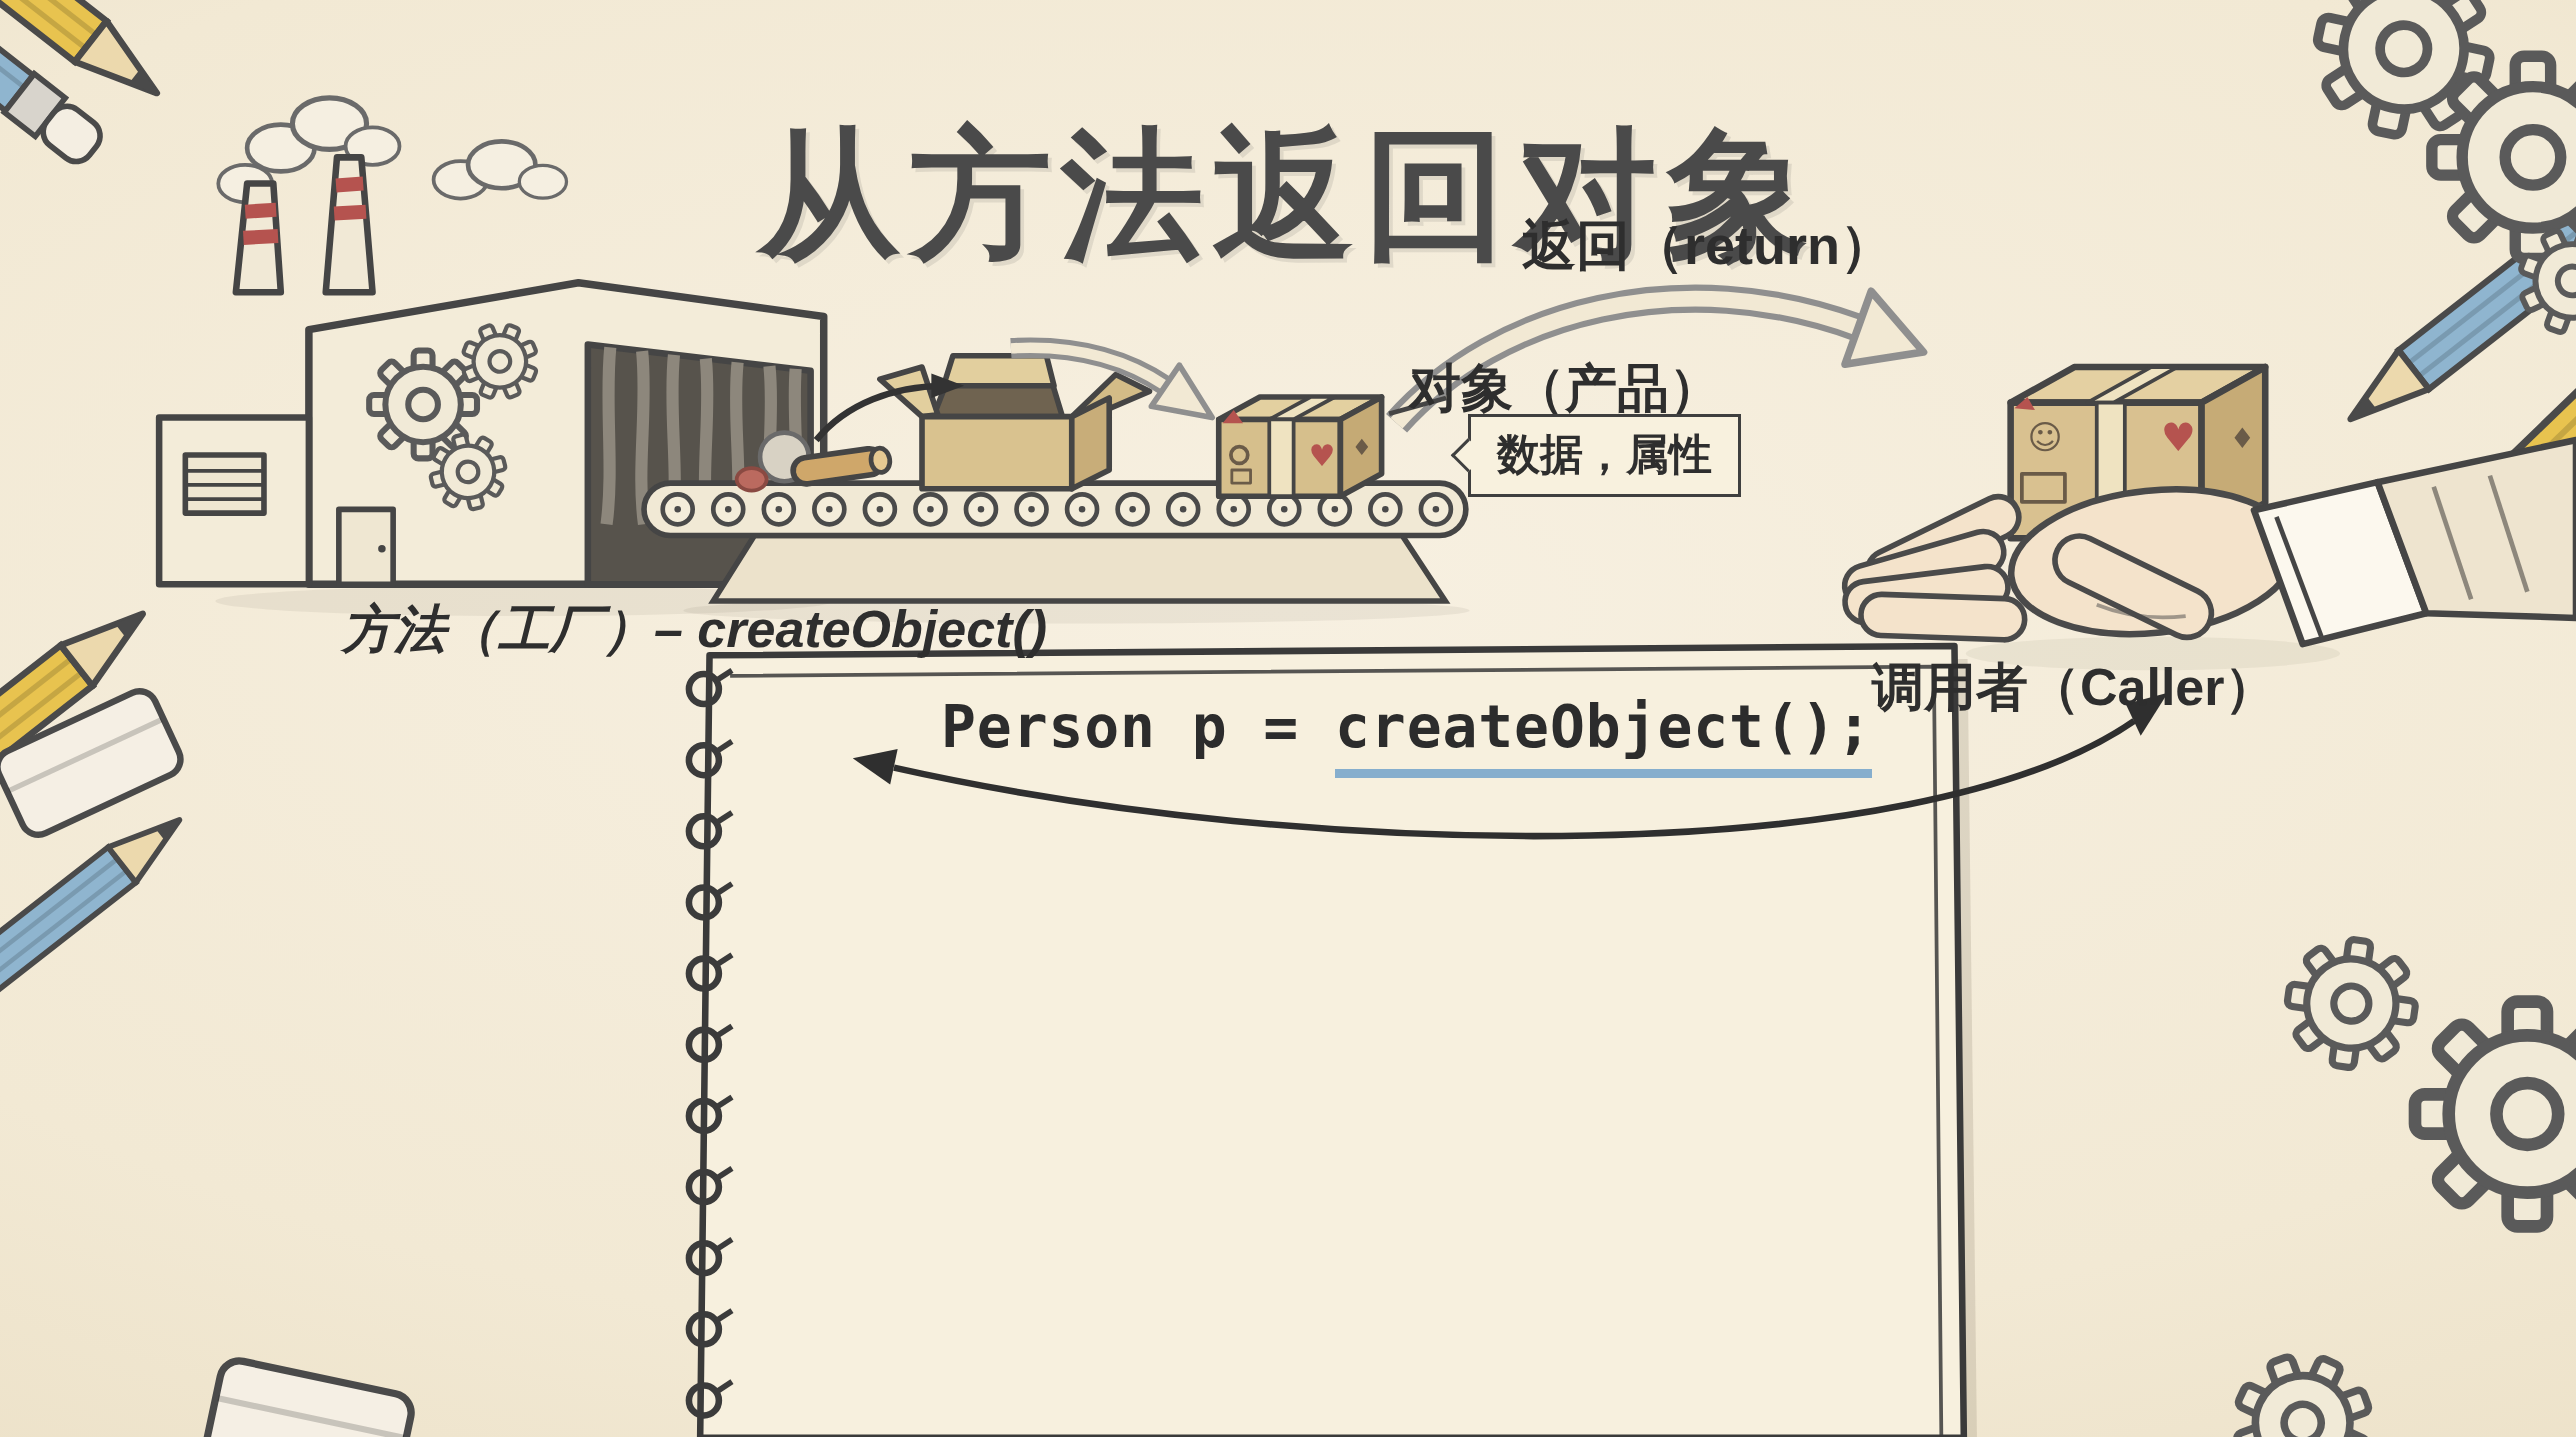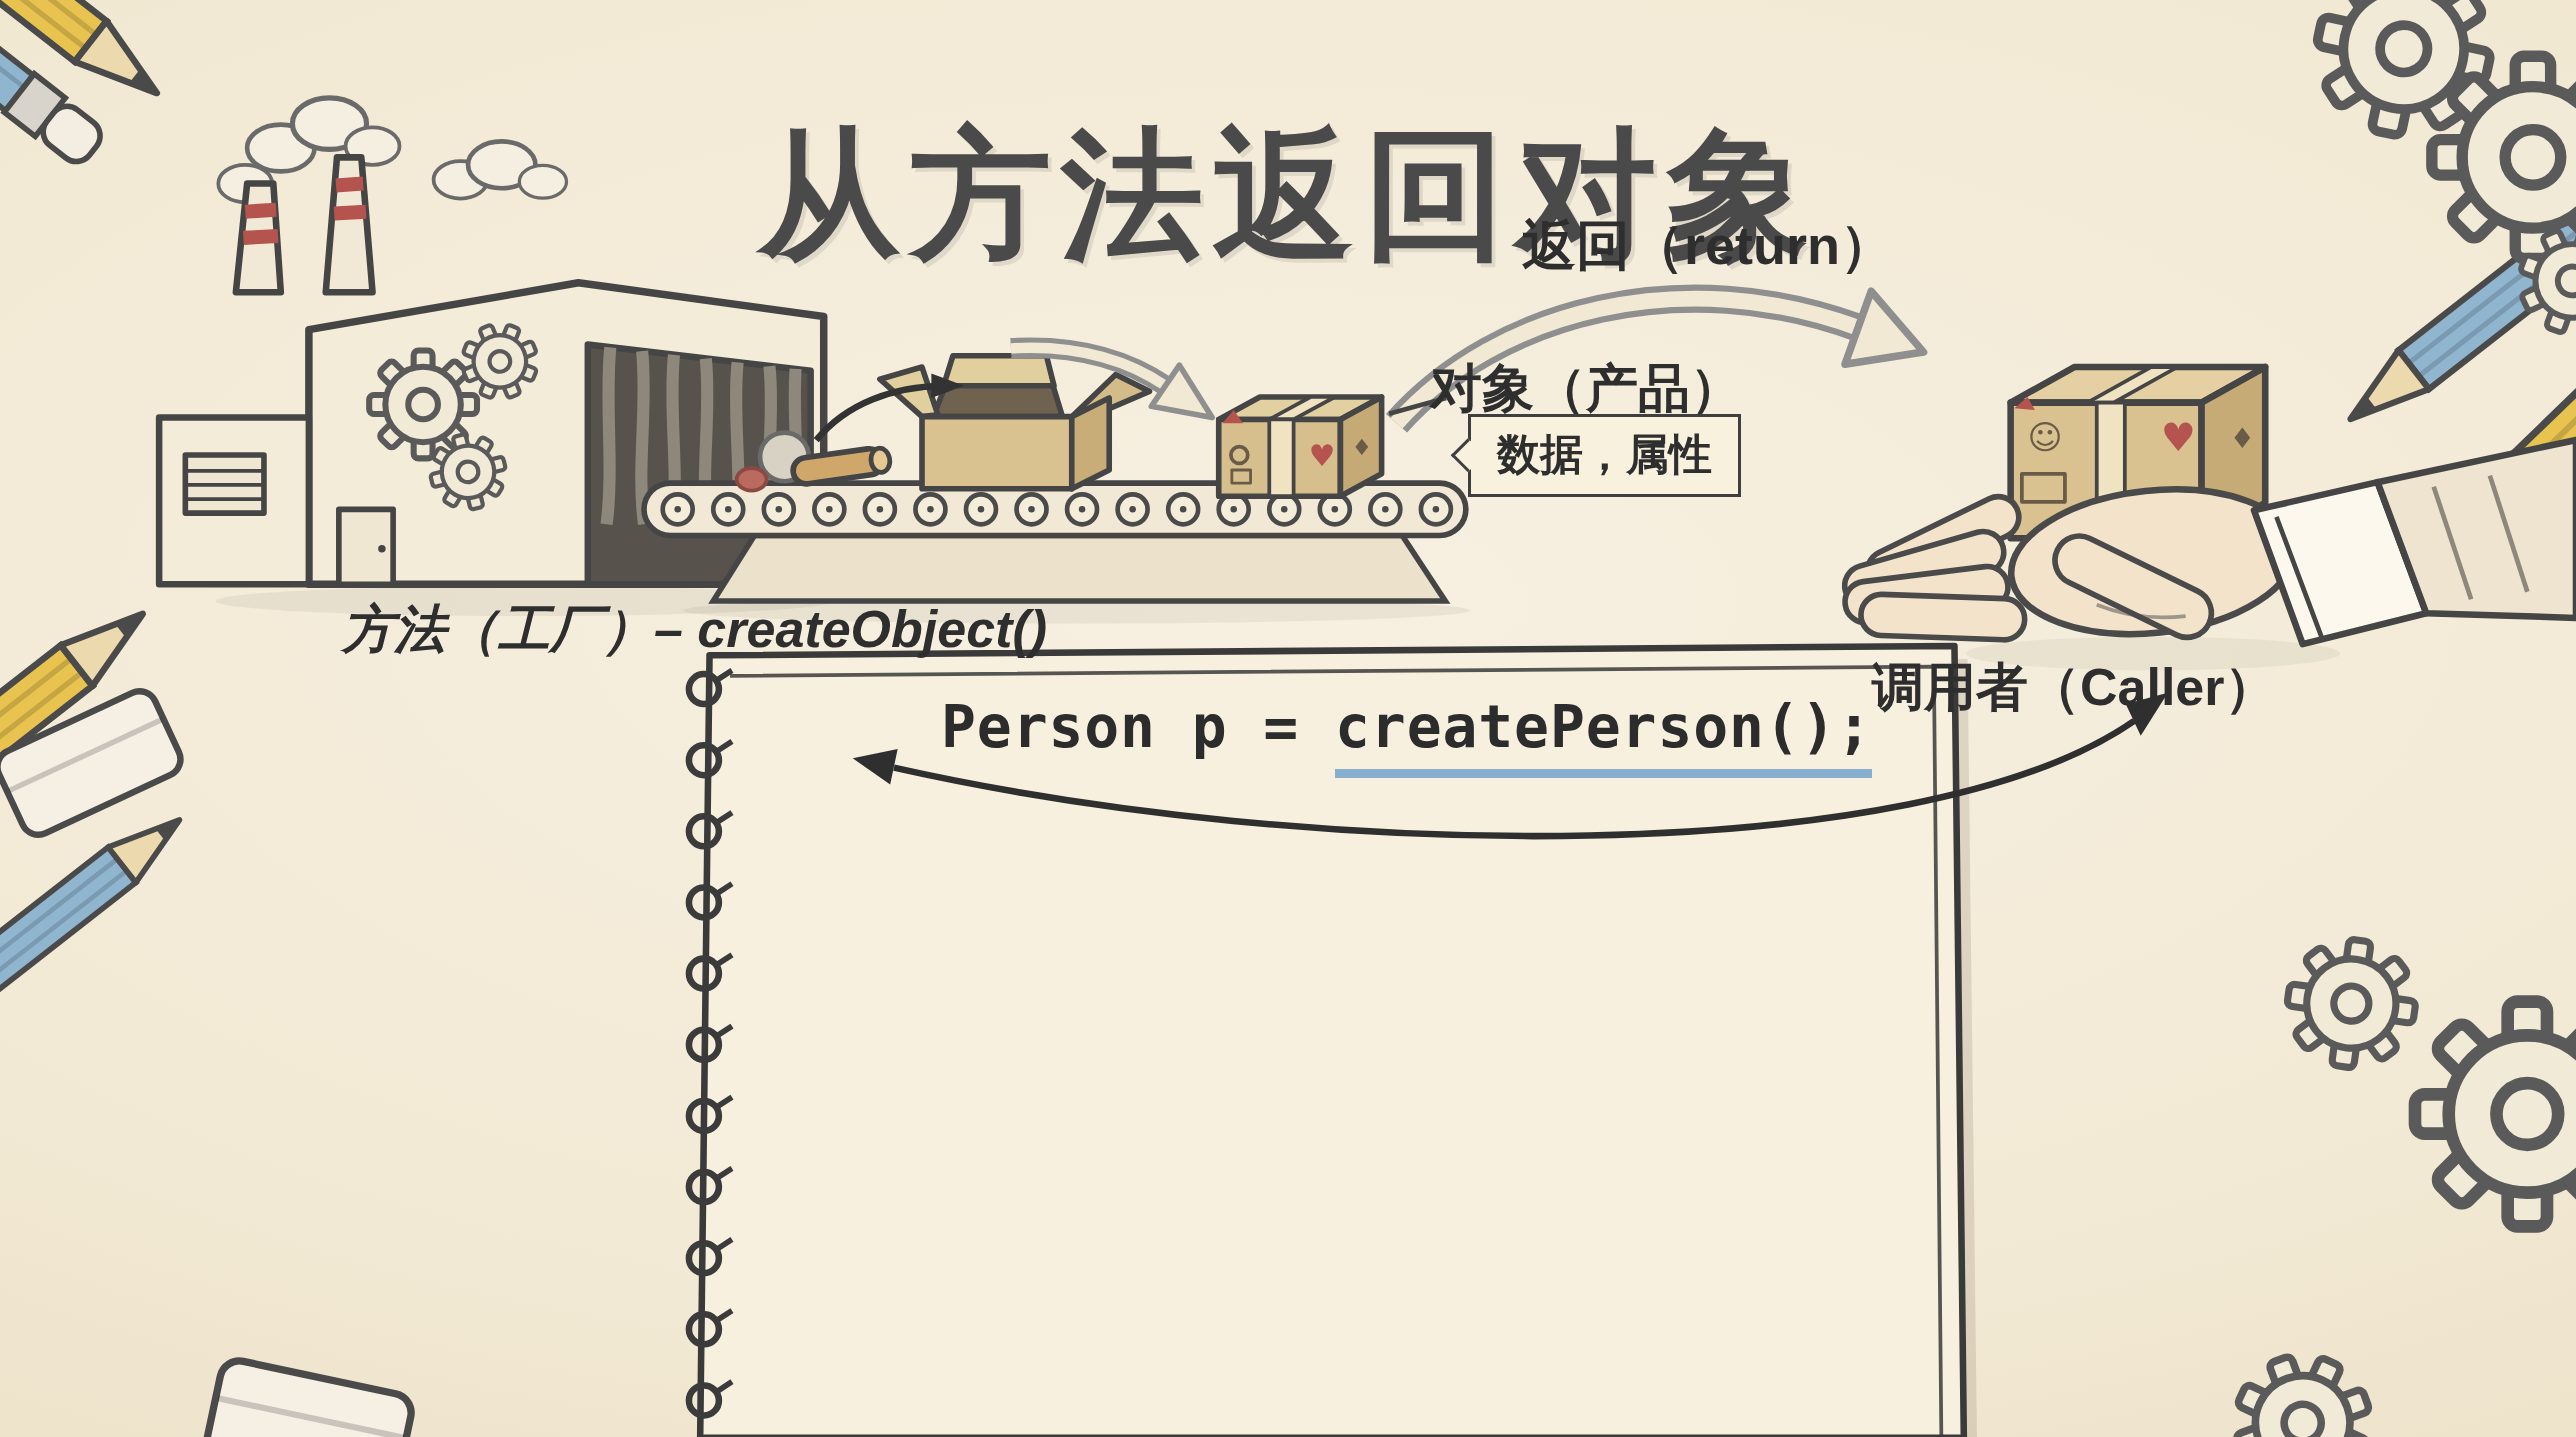--- a/index.html
+++ b/index.html
@@ -10,21 +10,21 @@
   }
   .art{position:absolute;left:0;top:0;width:100%;height:100%;}
   .title{
     position:absolute;left:0;right:0;top:5.6px;text-align:center;
     font-size:142px;font-weight:800;letter-spacing:9.4px;color:#4a4a4a;
     text-shadow:3.7px 3.7px 0 rgba(70,70,70,0.12);
   }
   .lbl{position:absolute;font-weight:700;color:#2e2e2e;white-space:nowrap;}
   .lbl-return{left:1446px;top:210px;width:524px;text-align:center;font-size:54px;}
   .lbl-create{left:796px;top:285px;width:468px;text-align:center;font-size:51px;}
-  .lbl-object{left:1409px;top:354px;font-size:52px;margin-left:21px;}
+  .lbl-object{left:1409px;top:354px;font-size:52px;}
   .lbl-caller{left:1872px;top:653px;width:487px;font-size:52px;}
   .lbl-factory{left:342px;top:595px;font-size:52px;font-style:italic;}
   .callout{
     position:absolute;left:1468px;top:414px;padding:9.4px 26px;
     border:3.7px solid #3f3f3f;background:#f8f1de;font-size:43px;font-weight:700;color:#2e2e2e;
     white-space:nowrap;
   }
   .callout::before{
     content:"";position:absolute;left:-15px;top:50%;width:20.6px;height:20.6px;background:#f8f1de;
     border-left:3.7px solid #3f3f3f;border-bottom:3.7px solid #3f3f3f;
@@ -338,17 +338,17 @@
 
   <div class="callout">
     <span>数据，属性</span>
   </div>
 
   <div class="lbl lbl-caller">调用者（Caller）</div>
 
   <div class="lbl lbl-factory">方法（工厂）– createObject()</div>
 
   <div class="code">
-    <span>Person p = </span><span class="ul">createPerson();</span>
+    <span>Person p = </span><span class="ul">createObject();</span>
   </div>
 
 </div>
 
 
 </body></html>

